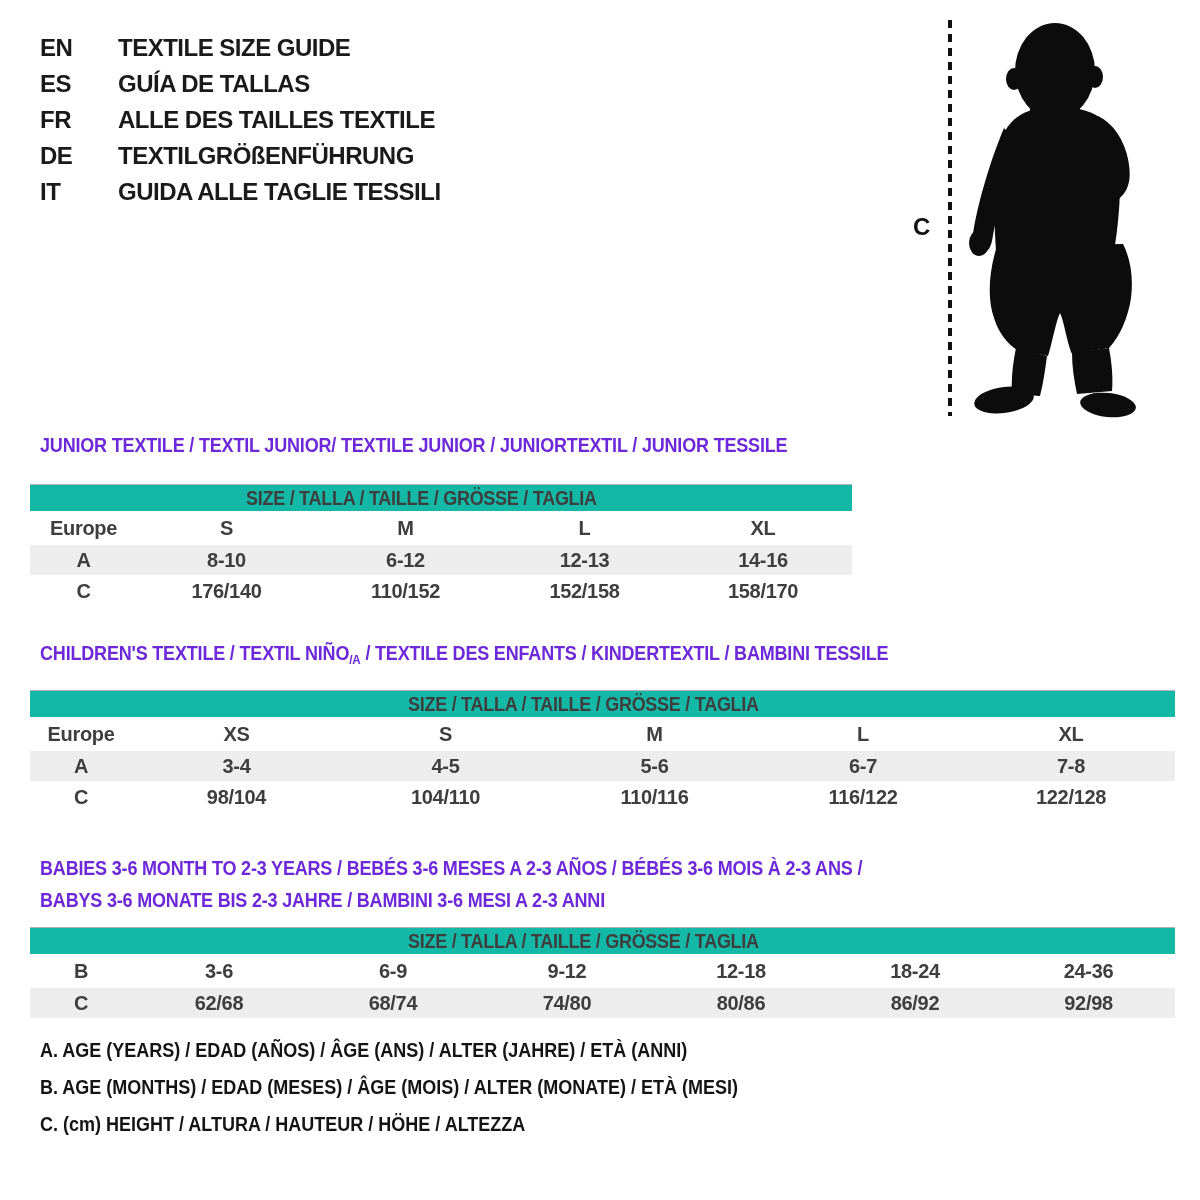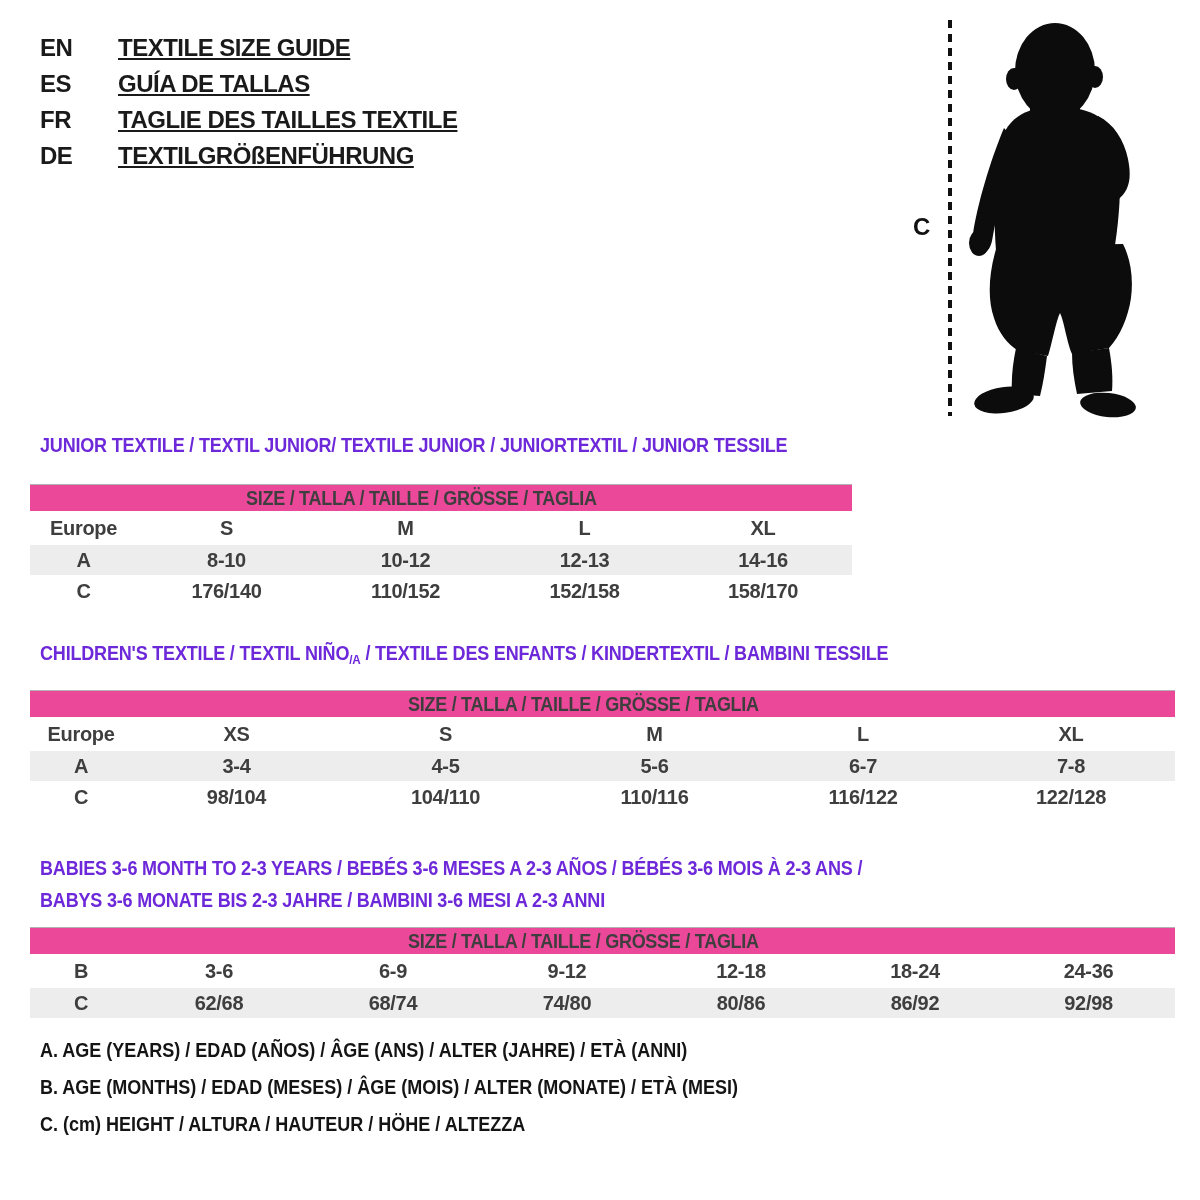--- a/index.html
+++ b/index.html
@@ -14,21 +14,21 @@
   }
   .page { position:absolute; inset:0; width:1200px; height:1200px; background:#fff; }
 
   
   .cond { display:inline-block; transform:scaleX(0.9); transform-origin:0 50%; white-space:nowrap; }
 
   
   .lang-list { position:absolute; left:40px; top:30px; }
   .lang-row { display:flex; height:36px; align-items:center; }
   .lang-code { width:78px; font-size:24px; letter-spacing:-0.5px; }
-  .lang-title { font-size:24px; letter-spacing:-0.5px;text-decoration:underline; }
+  .lang-title { font-size:24px; letter-spacing:-0.5px; }
 
   
   .dashed-line {
     position:absolute; left:948px; top:20px; width:4px; height:396px;
     background:repeating-linear-gradient(to bottom,#101010 0 8px,transparent 8px 14px);
   }
   .measure-label { position:absolute; left:913px; top:213px; font-size:24px; color:#111; }
   .silhouette { position:absolute; left:960px; top:16px; width:200px; height:406px; }
 
   
@@ -39,21 +39,21 @@
     position:absolute; left:30px;
     border-collapse:separate; border-spacing:0;
     table-layout:fixed;
   }
   table.size-table td {
     font-size:20px; color:#3e3e3e; letter-spacing:-0.3px;
     text-align:center; padding:0; vertical-align:middle;
     border-bottom:1px solid #ffffff;
   }
   td.bar-cell {
-    background:#ec4899; color:#424242; text-align:left; padding-left:8px;
+    background:#14b8a6; color:#424242; text-align:left; padding-left:8px;
     font-size:20px; border-top:1px solid #b2b2b2; border-bottom:2px solid #ffffff;
   }
   td.label-cell { text-align:left; padding-left:8px; }
   tr.alt td { background:#ededed; }
   tr.bar-row { height:28px; }
   tr.head-row { height:33px; }
   tr.data-row { height:31px; }
 
   
   .legend { position:absolute; left:40px; top:1032px; }
@@ -68,25 +68,29 @@
     <div class="lang-row">
       <span class="lang-code">EN</span>
       <span class="lang-title">TEXTILE SIZE GUIDE</span>
     </div>
     <div class="lang-row">
       <span class="lang-code">ES</span>
       <span class="lang-title">GUÍA DE TALLAS</span>
     </div>
     <div class="lang-row">
       <span class="lang-code">FR</span>
-      <span class="lang-title">TAGLIE DES TAILLES TEXTILE</span>
+      <span class="lang-title">ALLE DES TAILLES TEXTILE</span>
     </div>
     <div class="lang-row">
       <span class="lang-code">DE</span>
       <span class="lang-title">TEXTILGRÖßENFÜHRUNG</span>
+    </div>
+    <div class="lang-row">
+      <span class="lang-code">IT</span>
+      <span class="lang-title">GUIDA ALLE TAGLIE TESSILI</span>
     </div>
   </div>
 
   <div class="dashed-line"></div>
   <div class="measure-label">C</div>
   <svg class="silhouette" viewBox="0 0 200 406">
     <g fill="#0c0c0c">
       <ellipse cx="95" cy="55" rx="40" ry="48"></ellipse>
       <ellipse cx="54" cy="63" rx="8" ry="11"></ellipse>
       <ellipse cx="135" cy="61" rx="8" ry="11"></ellipse>
@@ -122,21 +126,21 @@
     <tr class="head-row">
       <td class="label-cell">Europe</td>
       <td>S</td>
       <td>M</td>
       <td>L</td>
       <td>XL</td>
     </tr>
     <tr class="data-row alt">
       <td class="label-cell">A</td>
       <td>8-10</td>
-      <td>10-12</td>
+      <td>6-12</td>
       <td>12-13</td>
       <td>14-16</td>
     </tr>
     <tr class="data-row">
       <td class="label-cell">C</td>
       <td>176/140</td>
       <td>110/152</td>
       <td>152/158</td>
       <td>158/170</td>
     </tr>

